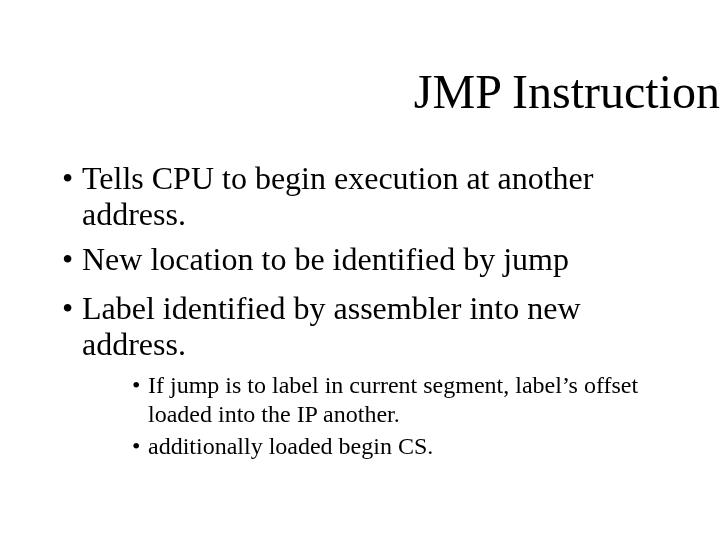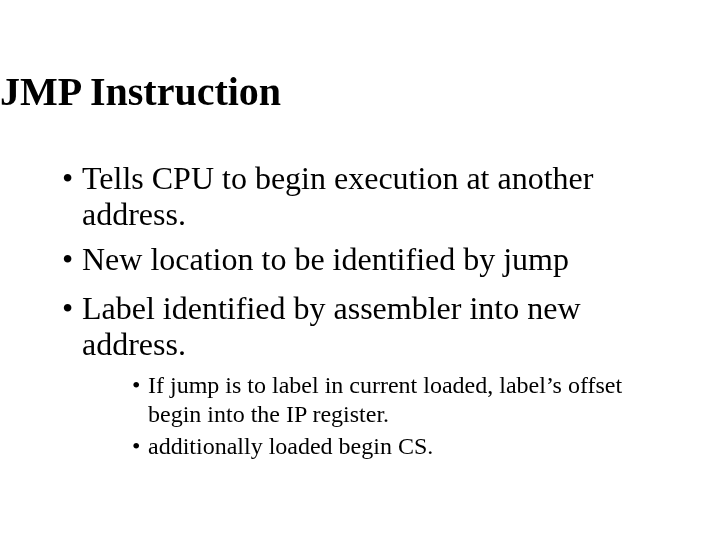--- a/index.html
+++ b/index.html
@@ -14,24 +14,24 @@
     background: #ffffff;
     overflow: hidden;
     font-family: "Liberation Serif", "DejaVu Serif", serif;
     color: #000000;
   }
   .slide-title {
     position: absolute;
     top: 66px;
     left: 0;
     width: 720px;
-    text-align: left;
-    font-size: 40px;
+    text-align: right;
+    font-size: 48px;
     line-height: 52px;
-    font-weight: bold;
+    font-weight: normal;
     white-space: nowrap;
   }
   .body-text {
     position: absolute;
     left: 54px;
     top: 160px;
     width: 620px;
   }
   .bullet {
     position: relative;
@@ -84,22 +84,22 @@
     </div>
 
     <div class="bullet lv1 b3">
       <span class="dot">•</span>
       <div class="line">Label identified by assembler into new</div>
       <div class="line">address.</div>
     </div>
 
     <div class="bullet lv2 s1">
       <span class="dot">•</span>
-      <div class="line">If jump is to label in current loaded, label’s offset</div>
-      <div class="line">begin into the IP register.</div>
+      <div class="line">If jump is to label in current segment, label’s offset</div>
+      <div class="line">loaded into the IP another.</div>
     </div>
 
     <div class="bullet lv2 s2">
       <span class="dot">•</span>
       <div class="line">additionally loaded begin CS.</div>
     </div>
 
   </div>
 </div>
 

